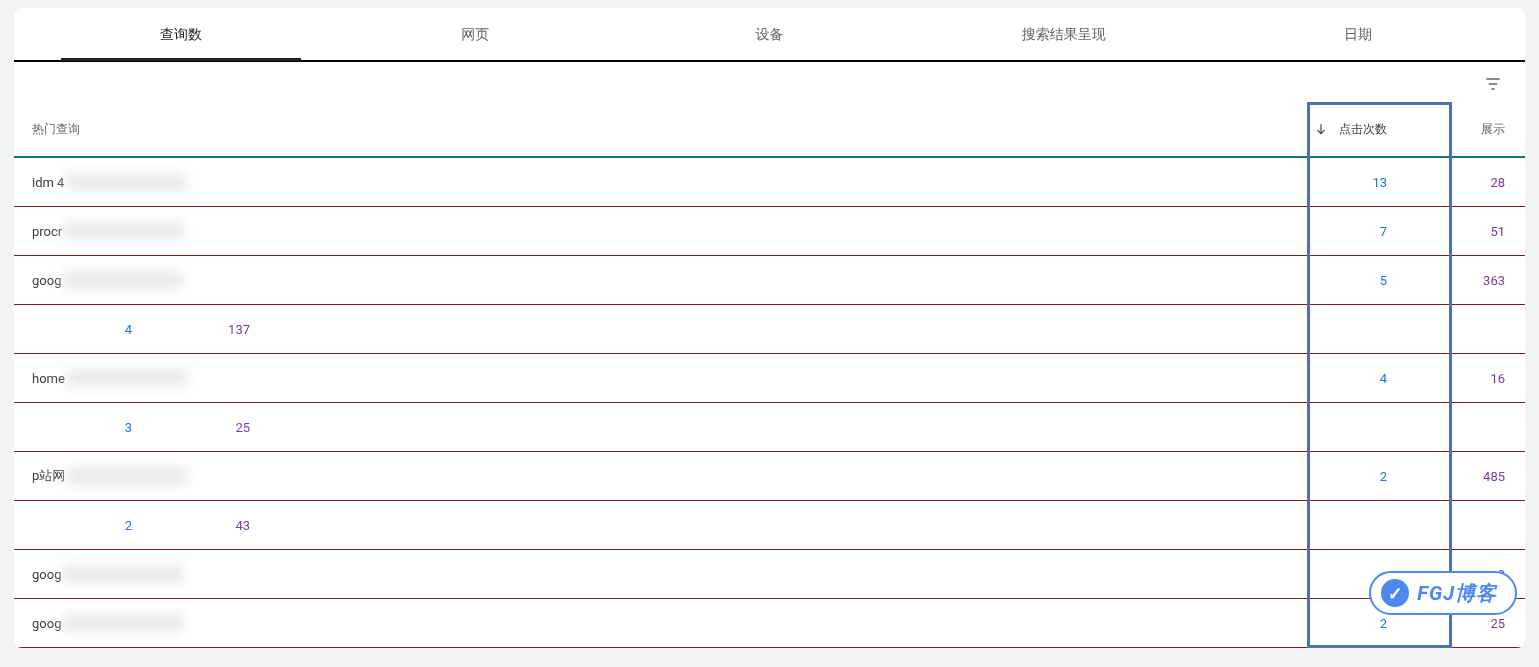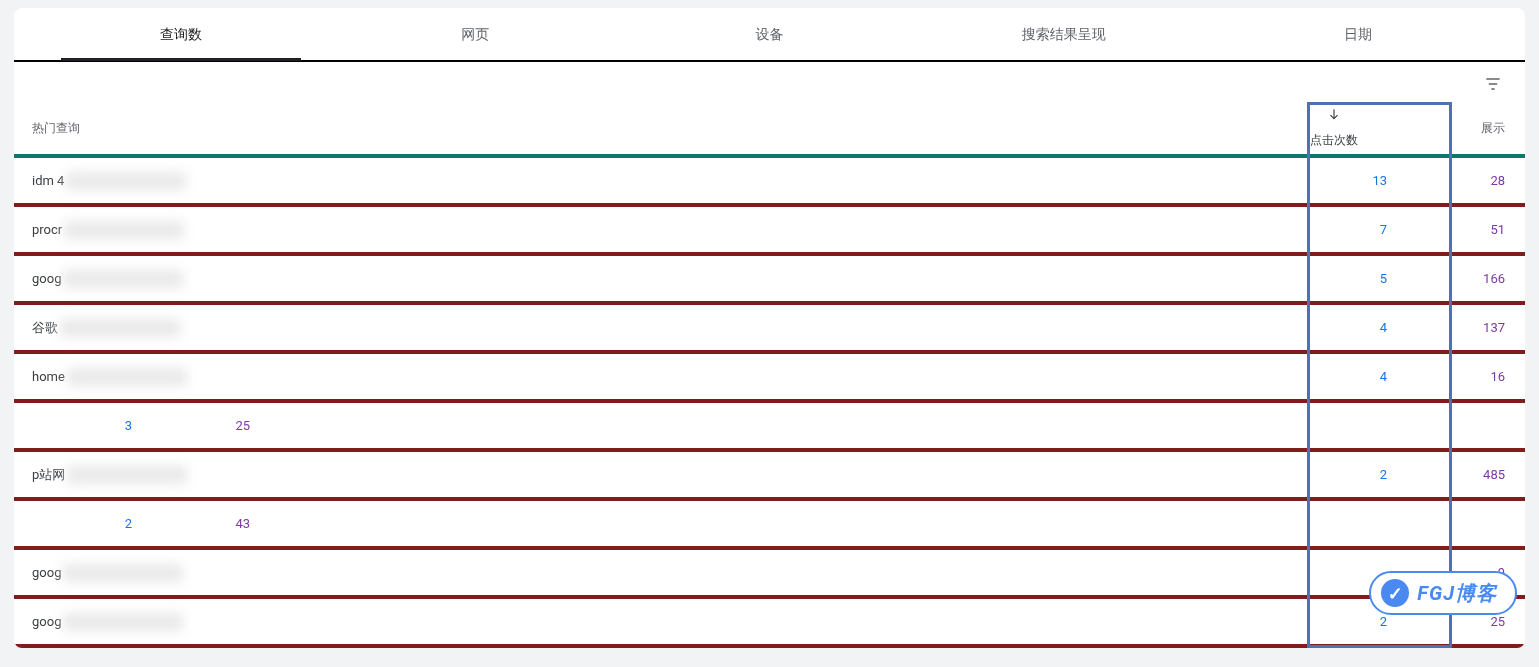--- a/index.html
+++ b/index.html
@@ -66,29 +66,29 @@
   left: 1293px;
   width: 145px;
   border: 3px solid #4a73b3;
   pointer-events: none;
   z-index: 5;
 }
 .row {
   display: flex;
   align-items: center;
   padding: 0 12px;
-  border-bottom: 4px solid #7f1d1d;
+  border-bottom: 1px solid #7f1d1d;
   height: 49px;
 }
-.row.header { height: 56px; border-bottom: 4px solid #0f766e; }
+.row.header { height: 56px; border-bottom: 2px solid #0f766e; }
 .col-query { flex: 1; padding-left: 6px; font-size: 13px; color: #3c4043; display: flex; align-items: center; }
 .col-clicks { width: 136px; text-align: right; font-size: 13px; padding-right: 30px; }
 .col-impr { width: 96px; text-align: right; font-size: 13px; padding-right: 8px; }
 .row.header .col-query { font-size: 12px; color: #5f6368; }
-.row.header .col-clicks { font-size: 12px; color: #3c4043; display: flex; align-items: center; justify-content: flex-end; gap: 11px; flex-direction: column; }
+.row.header .col-clicks { font-size: 12px; color: #3c4043; display: flex; align-items: center; justify-content: flex-end; gap: 11px; }
 .row.header .col-impr { font-size: 12px; color: #5f6368; }
 .clicks-val { color: #1a73e8; }
 .impr-val { color: #7b39a8; }
 .blur {
   display: inline-block;
   width: 120px;
   height: 18px;
   margin-left: 2px;
   background: #e9e9ea;
   filter: blur(6px);
@@ -172,27 +172,23 @@
         </div>
       <div class="col-clicks clicks-val">7</div>
       <div class="col-impr impr-val">51</div>
     </div>
     <div class="row">
       <div class="col-query">
           <span>goog</span>
           <span class="blur"></span>
         </div>
       <div class="col-clicks clicks-val">5</div>
-      <div class="col-impr impr-val">166</div>
-    </div>
-    <div class="row">
-      <div class="col-query">
-          <span>谷歌</span>
-          <span class="blur"></span>
-        </div>
+      <div class="col-impr impr-val">363</div>
+    </div>
+    <div class="row">
       <div class="col-clicks clicks-val">4</div>
       <div class="col-impr impr-val">137</div>
     </div>
     <div class="row">
       <div class="col-query">
           <span>home</span>
           <span class="blur"></span>
         </div>
       <div class="col-clicks clicks-val">4</div>
       <div class="col-impr impr-val">16</div>

